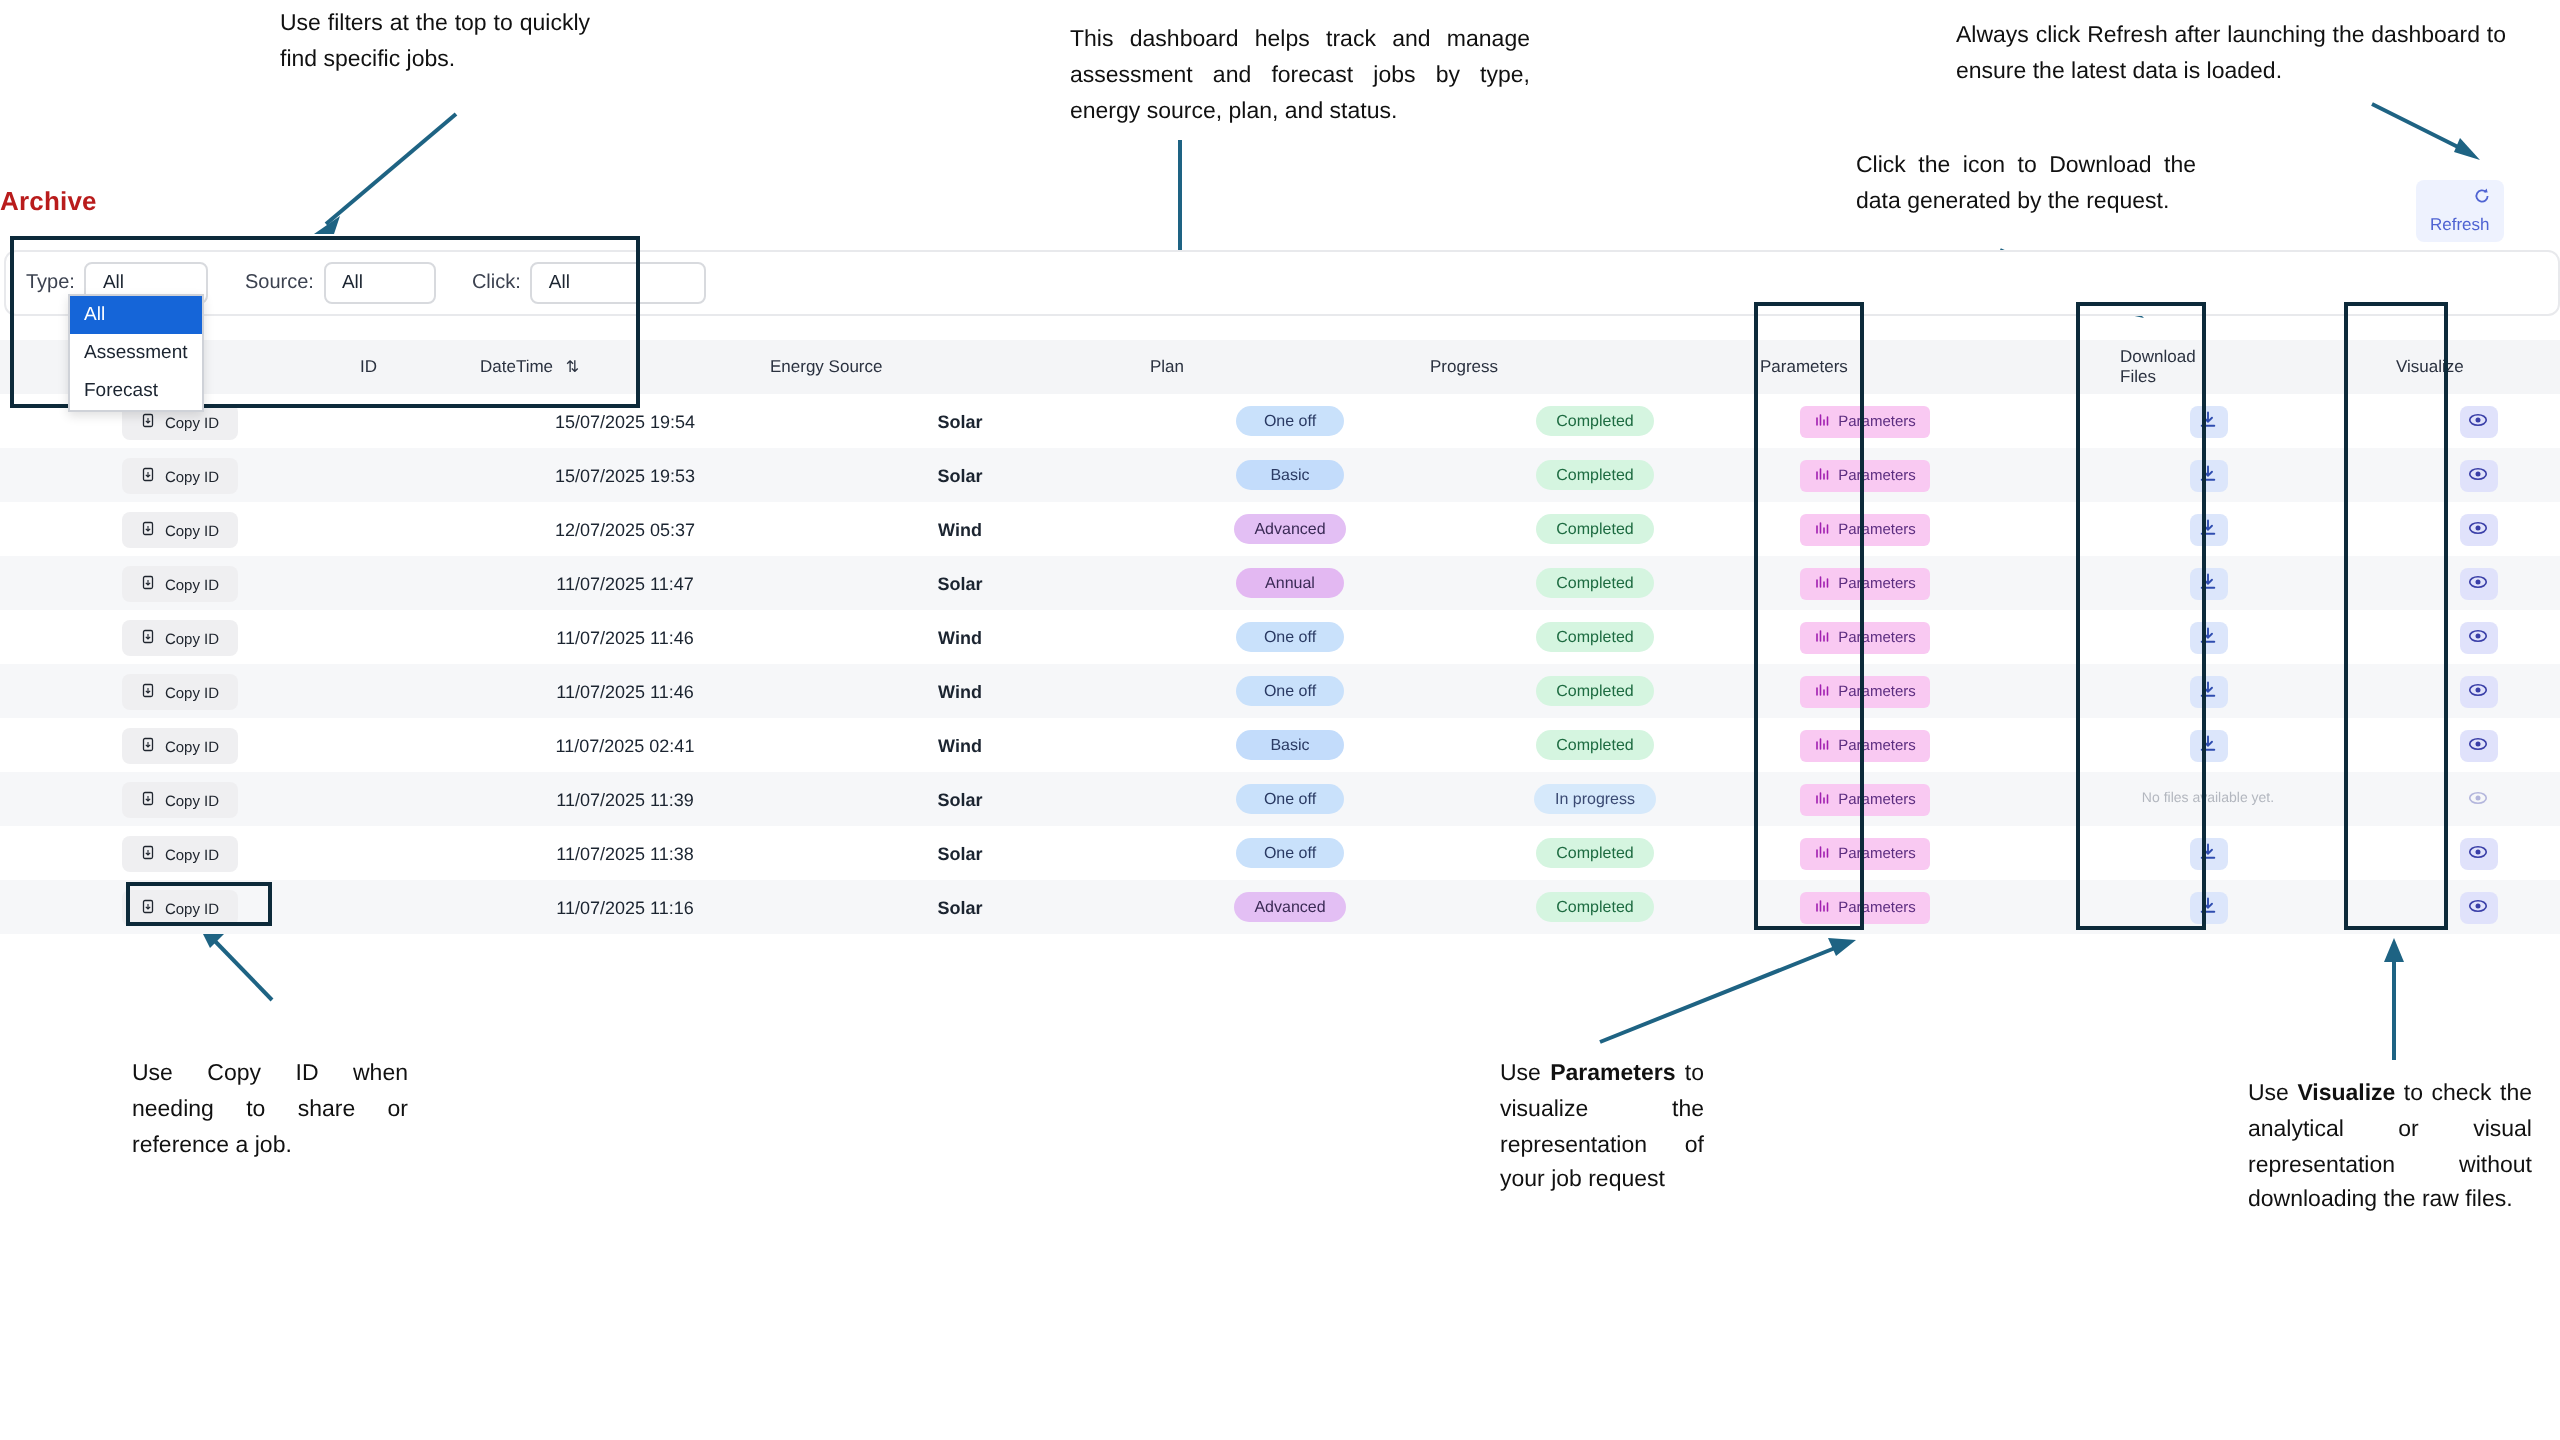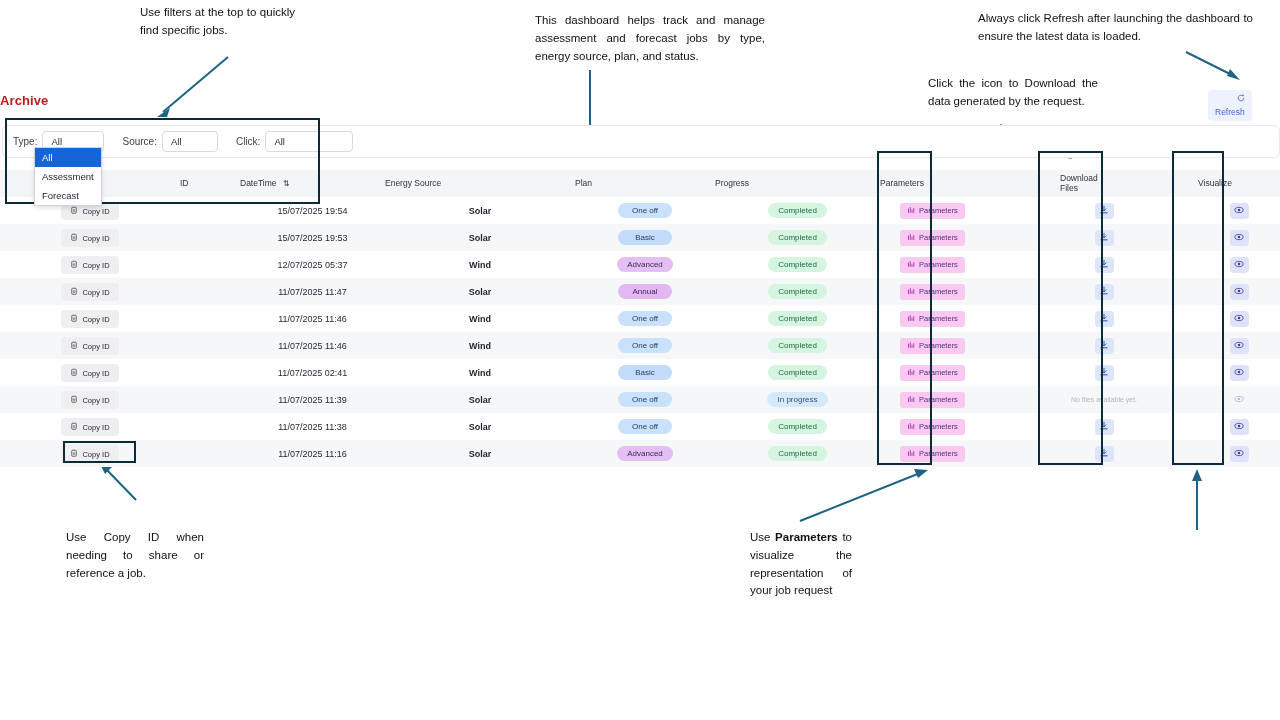--- a/index.html
+++ b/index.html
@@ -147,20 +147,23 @@
   </svg>
 
   <div class="anno" style="left:750px;top:529px;width:102px;">
     <span>Use </span><b>Parameters</b><span> to visualize the representation of your job request</span>
   </div>
   <svg class="arrow" style="left:0;top:0;width:1280px;height:720px;">
     <line x1="800" y1="521" x2="920" y2="473" stroke="#1e6383" stroke-width="2"></line>
     <polygon points="928,470 914,469 918,478" fill="#1e6383"></polygon>
   </svg>
 
+  <div class="anno" style="left:1124px;top:539px;width:142px;">
+    <span>Use </span><b>Visualize</b><span> to check the analytical or visual representation without downloading the raw files.</span>
+  </div>
   <svg class="arrow" style="left:0;top:0;width:1280px;height:720px;">
     <line x1="1197" y1="530" x2="1197" y2="478" stroke="#1e6383" stroke-width="2"></line>
     <polygon points="1197,469 1192,481 1202,481" fill="#1e6383"></polygon>
   </svg>
 
   <div class="page-title">Archive</div>
 
   <button class="refresh-btn">
     <span>
       <svg width="8" height="8" viewBox="0 0 16 16">

